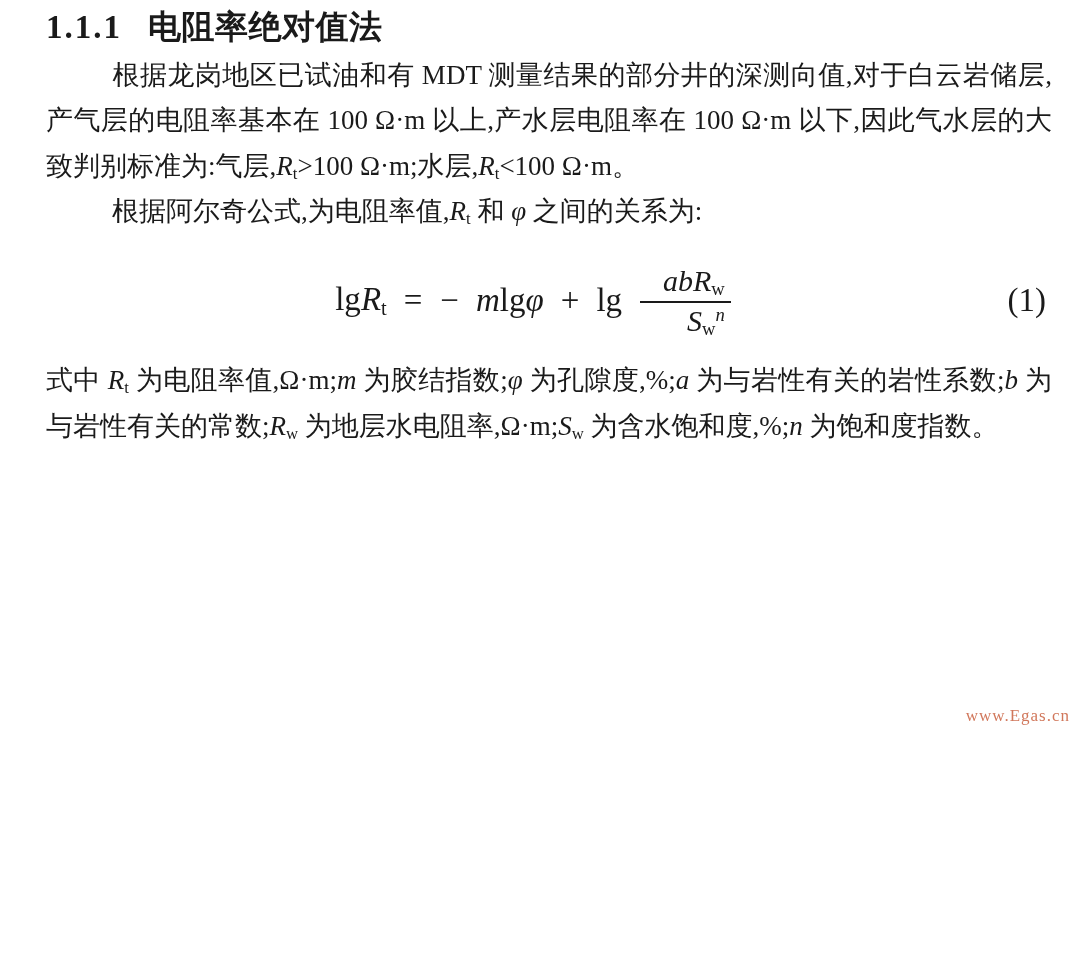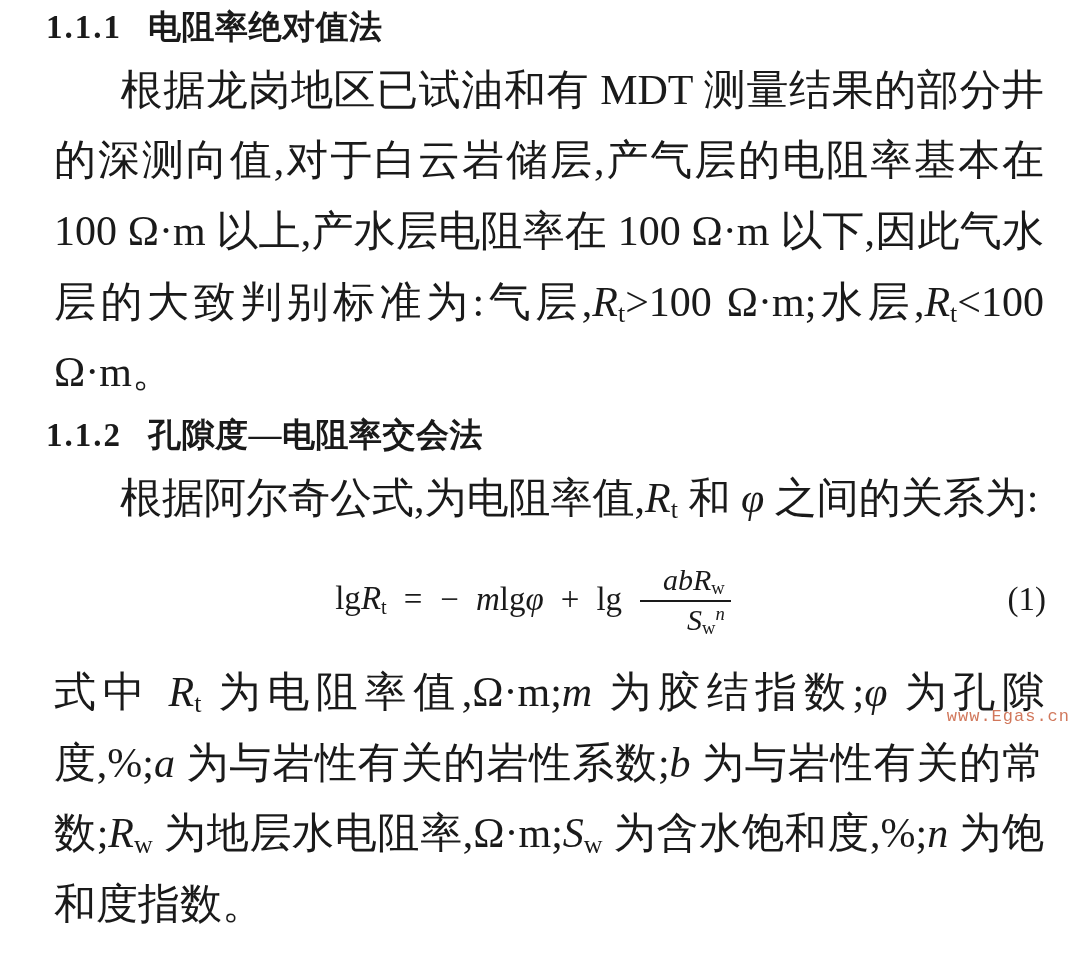--- a/index.html
+++ b/index.html
@@ -33,23 +33,23 @@
     white-space: nowrap;
   }
   .heading .num {
     letter-spacing: 2px;
   }
   .heading .hgap {
     display: inline-block;
     width: 26px;
   }
   .para {
-    font-size: 42px;
+    font-size: 27px;
     line-height: 1.68;
-    margin: 8px;
+    margin: 0;
     text-align: justify;
     text-justify: inter-character;
   }
   .para .indent {
     display: inline-block;
     width: 66px;
   }
   .serif-it {
     font-style: italic;
     font-family: "Liberation Serif", "DejaVu Serif", serif;
@@ -110,44 +110,41 @@
     position: absolute;
     right: 6px;
     font-size: 33px;
   }
   .watermark {
     position: absolute;
     right: 16px;
     bottom: 6px;
     color: #c9603f;
     font-size: 17px;
-    font-family: Liberation Mono, monospace;
+    font-family: Liberation Serif, serif;
     letter-spacing: 1px;
     opacity: 0.85;
   }
   .nowrap { white-space: nowrap; }
   .op { padding: 0 1px; }
 </style>
 </head>
 <body>
 
 <div class="page">
   <div class="content">
 
     <h3 class="heading">
       <span class="num">1.1.1</span><span class="hgap"></span><span>电阻率绝对值法</span>
     </h3>
 
     <p class="para">
       <span class="indent"></span><span>根据龙岗地区已试油和有 MDT 测量结果的部分井的深测向值,对于白云岩储层,产气层的电阻率基本在 100 Ω·m 以上,产水层电阻率在 100 Ω·m 以下,因此气水层的大致判别标准为:气层,</span><span class="serif-it nowrap"><span>R</span><sub class="upr">t</sub></span><span>&gt;100 Ω·m;水层,</span><span class="serif-it nowrap"><span>R</span><sub class="upr">t</sub></span><span>&lt;100 Ω·m。</span>
     </p>
 
-    <h3 class="heading">
-      <span class="num">1.1.2</span><span class="hgap"></span><span>孔隙度—电阻率交会法</span>
-    </h3>
 
     <p class="para">
       <span class="indent"></span><span>根据阿尔奇公式,为电阻率值,</span><span class="serif-it nowrap"><span>R</span><sub class="upr">t</sub></span><span> 和 </span><span class="serif-it">φ</span><span> 之间的关系为:</span>
     </p>
 
     <div class="formula-row">
       <div class="formula">
         <span class="nowrap"><span>lg</span><span class="serif-it">R</span><sub class="upr">t</sub></span>
         <span class="op">=</span>
         <span class="op">−</span>

